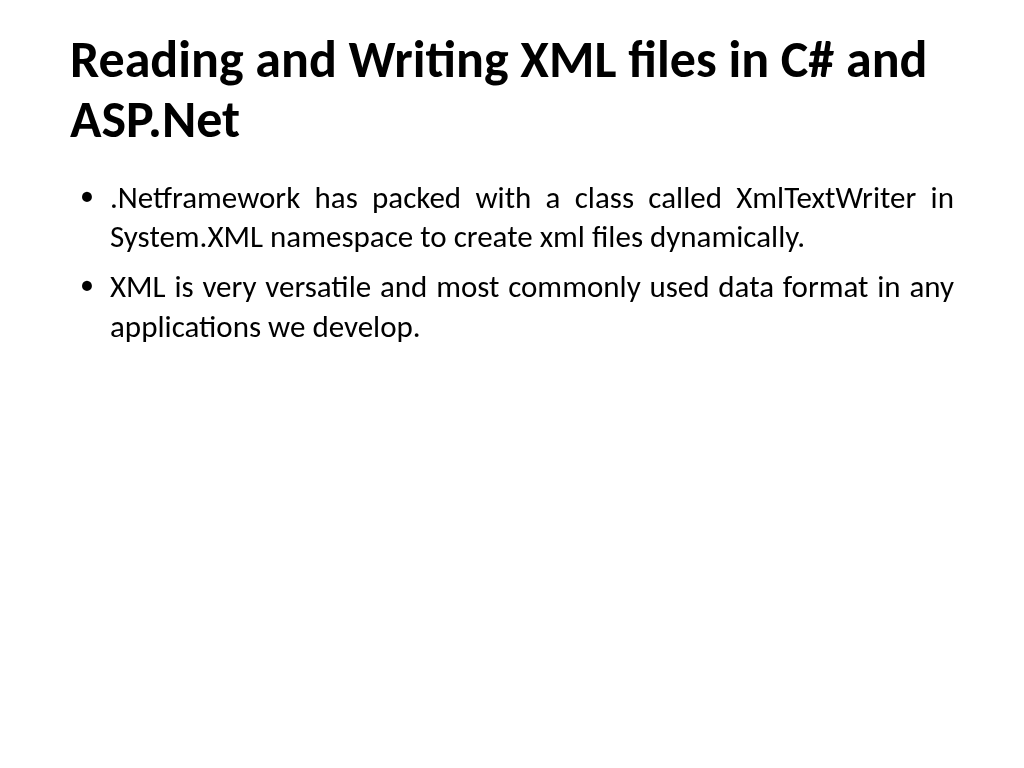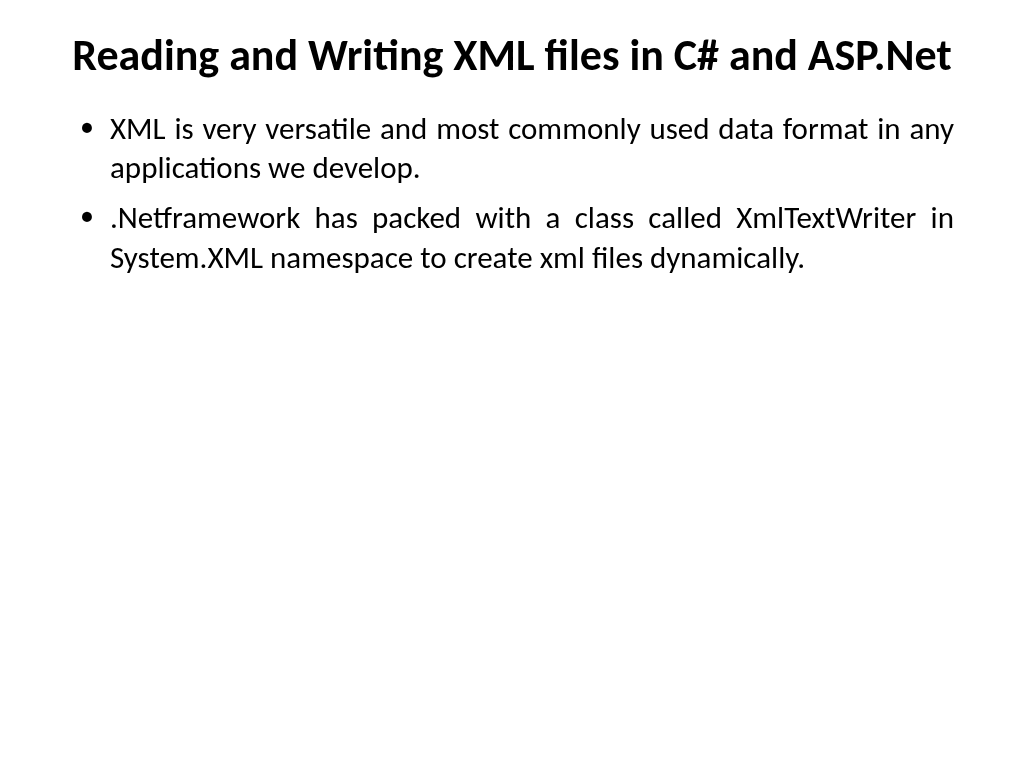--- a/index.html
+++ b/index.html
@@ -9,23 +9,22 @@
     }
     body {
       width: 1024px;
       height: 768px;
       background: #ffffff;
       font-family: Calibri, Arial, sans-serif;
       color: #000000;
       padding: 30px 70px;
     }
     .slide-title {
-      font-size: 44px;
+      font-size: 52px;
       font-weight: bold;
-      text-align: center;
       line-height: 1.15;
       margin-bottom: 28px;
     }
     .bullet-list {
       list-style: none;
       padding-left: 0;
     }
     .bullet-item {
       font-size: 31px;
       line-height: 1.28;
@@ -41,15 +40,15 @@
       top: 0;
       font-size: 28px;
     }
   </style>
 </head>
 <body>
 
 <h1 class="slide-title">Reading and Writing XML files in C# and ASP.Net</h1>
 
 <ul class="bullet-list">
+  <li class="bullet-item">.Netframework has packed with a class called XmlTextWriter in System.XML namespace to create xml files dynamically.</li>
   <li class="bullet-item">XML is very versatile and most commonly used data format in any applications we develop.</li>
-  <li class="bullet-item">.Netframework has packed with a class called XmlTextWriter in System.XML namespace to create xml files dynamically.</li>
 </ul>
 
 </body></html>

